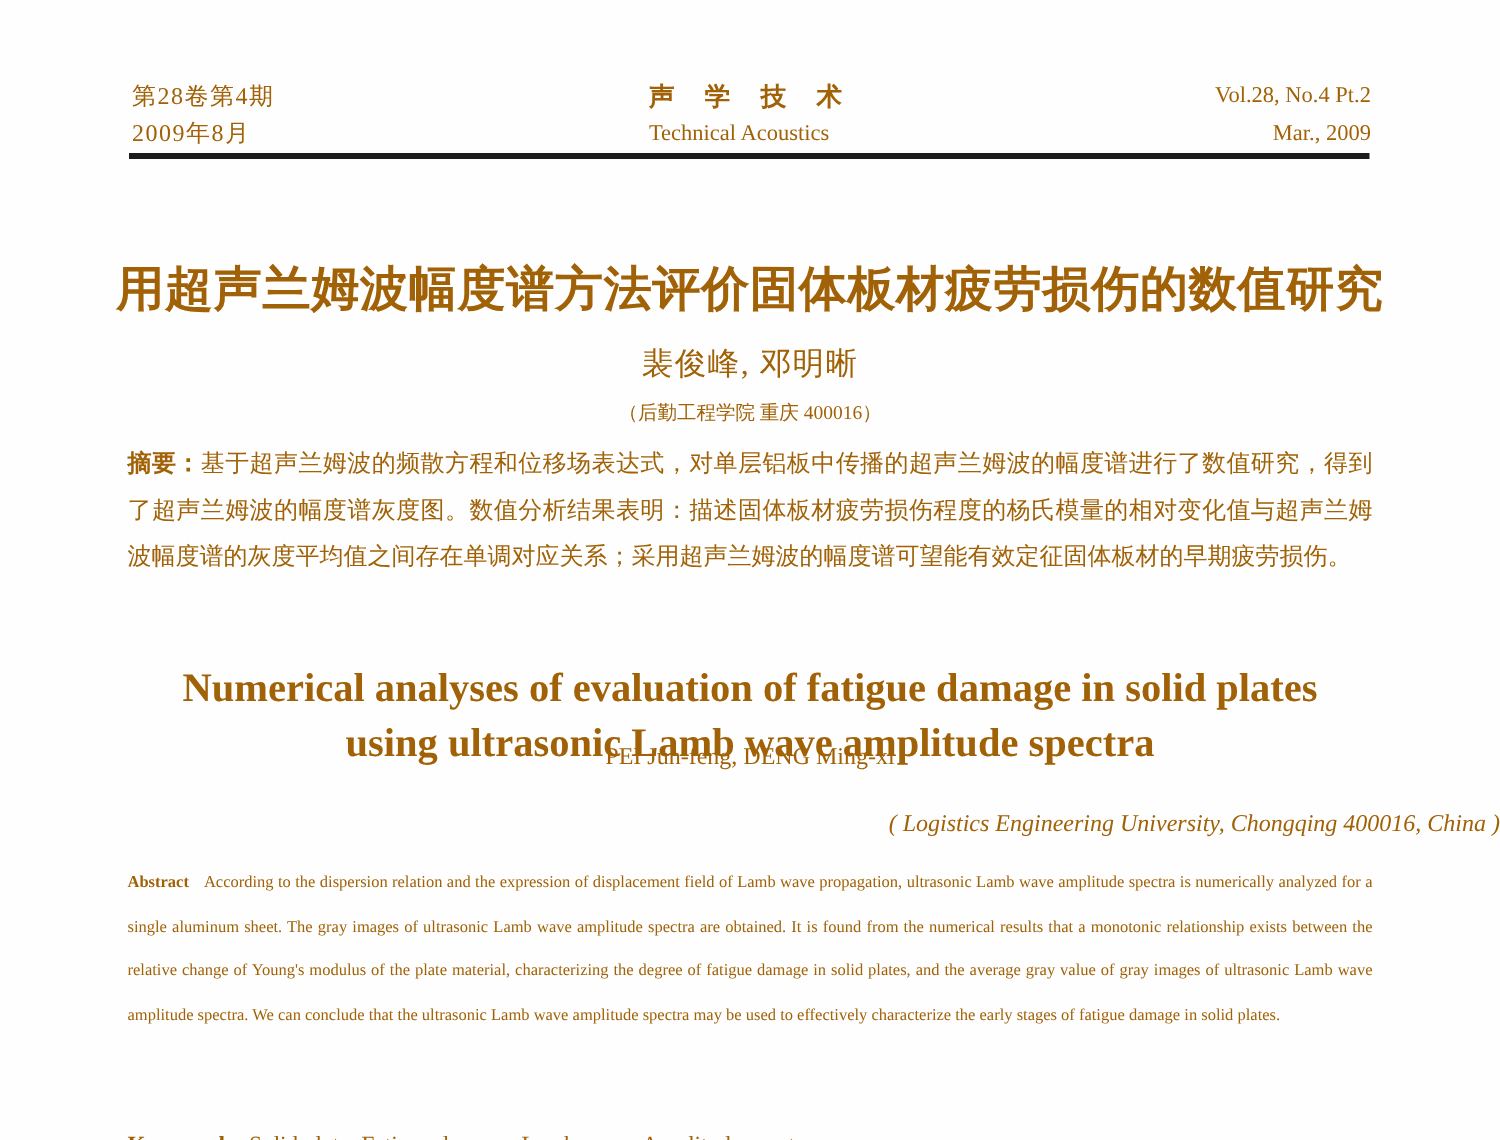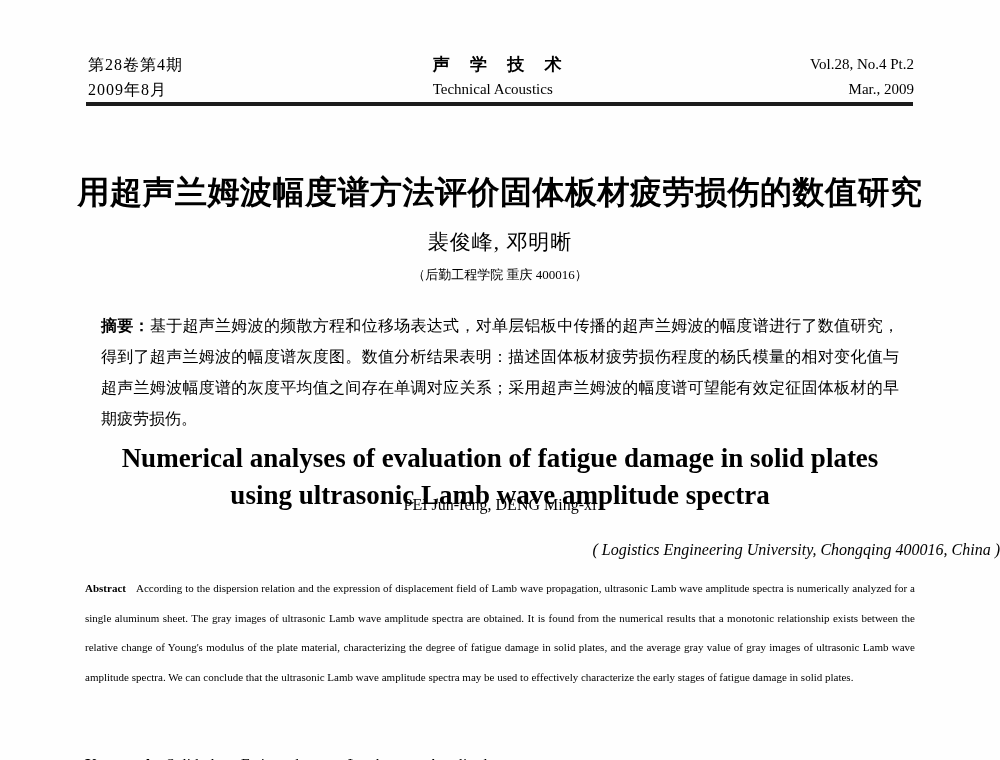--- a/index.html
+++ b/index.html
@@ -2,21 +2,21 @@
 <html><head>
 <meta charset="utf-8">
 <style>
   html, body { margin: 0; padding: 0; background: #e8e8e8; }
   .page {
     position: relative;
     width: 1000px;
     height: 760px;
     margin: 0 auto;
     background: #fefefe;
-    color: #000000;
+    color: #a16207;
     overflow: hidden;
     font-family: "Liberation Serif", "DejaVu Serif", serif;
   }
 
   
   .jheader {
     position: absolute;
     top: 52px; left: 88px; right: 86px;
     display: grid;
     grid-template-columns: 1fr auto 1fr;
@@ -60,21 +60,21 @@
     text-align: center;
     font-size: 13px;
   }
   .abstract-cn {
     position: absolute;
     top: 294px; left: 85px; width: 830px;
     font-size: 16px;
     line-height: 31px;
     text-align: justify;
   }
-  .abstract-cn p { margin: 16px; }
+  .abstract-cn p { margin: 0; }
   .cn-label { font-weight: bold; }
 
   
   .title-en {
     position: absolute;
     top: 418px; left: 88px; right: 88px;
     text-align: center;
     font-weight: bold;
     font-size: 27px;
     line-height: 37px;

